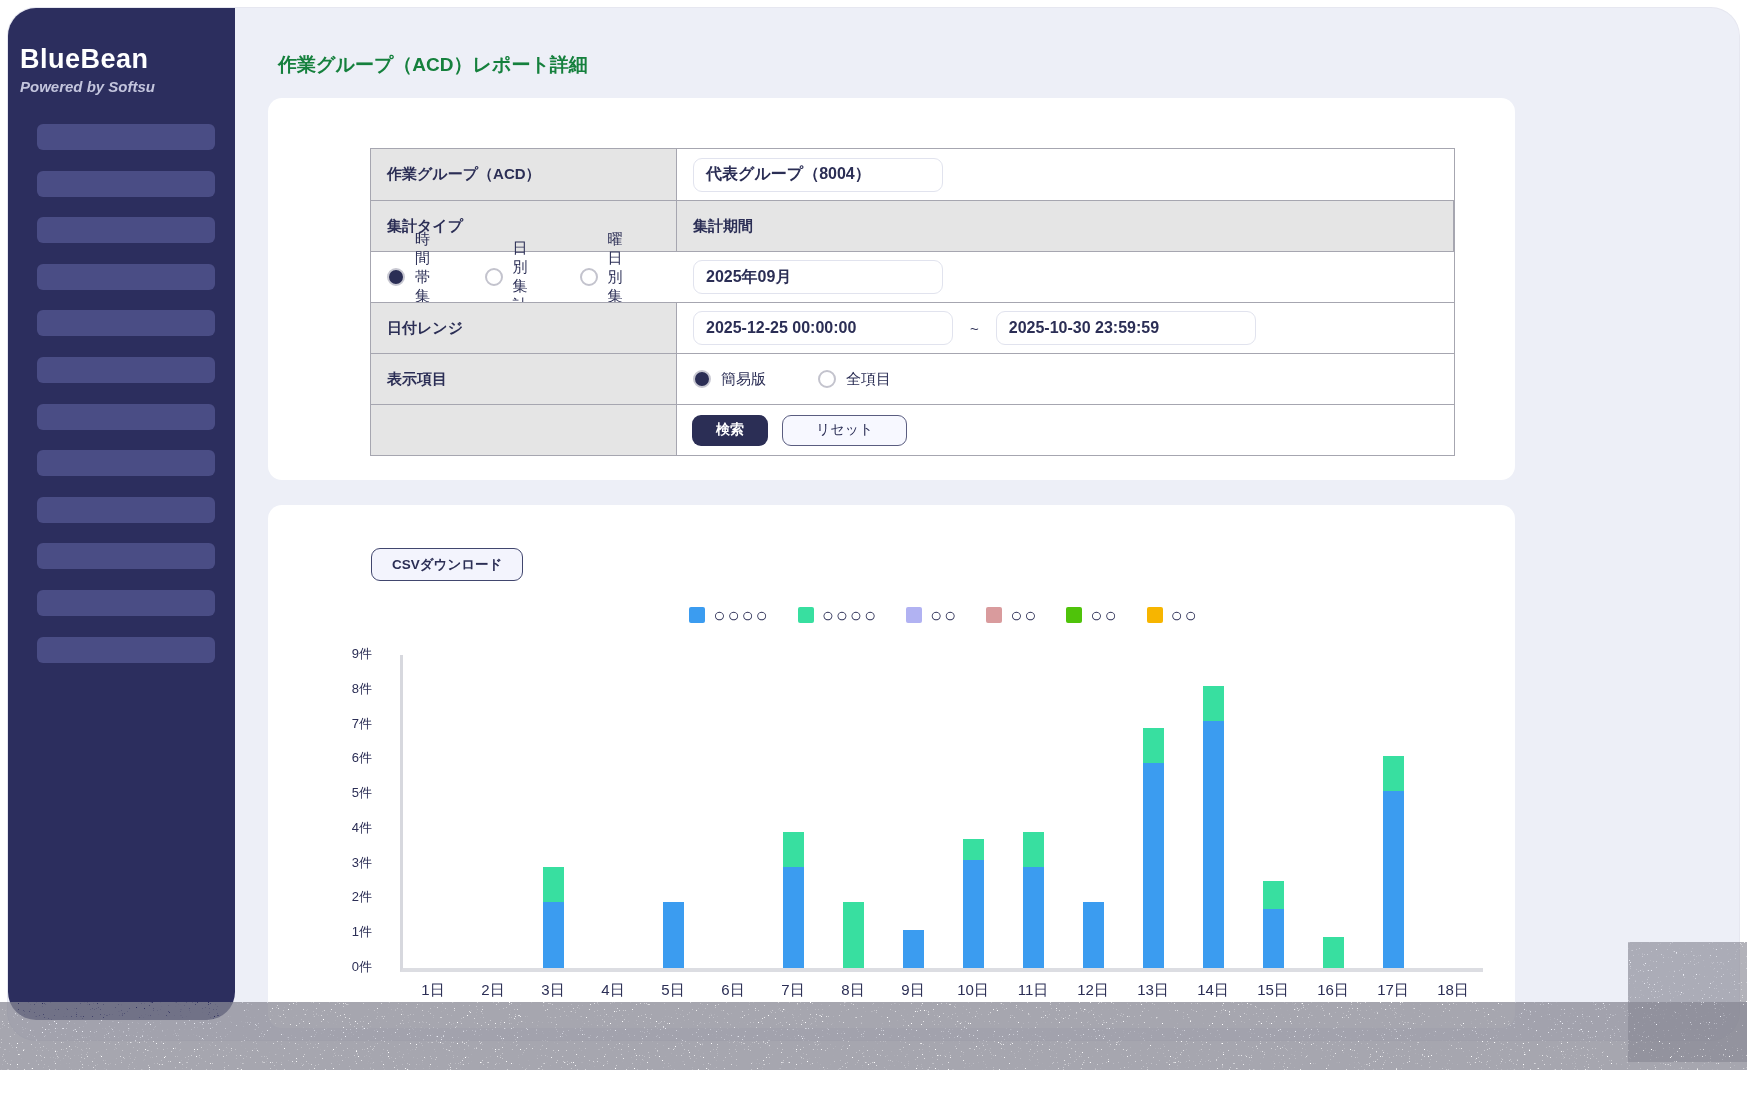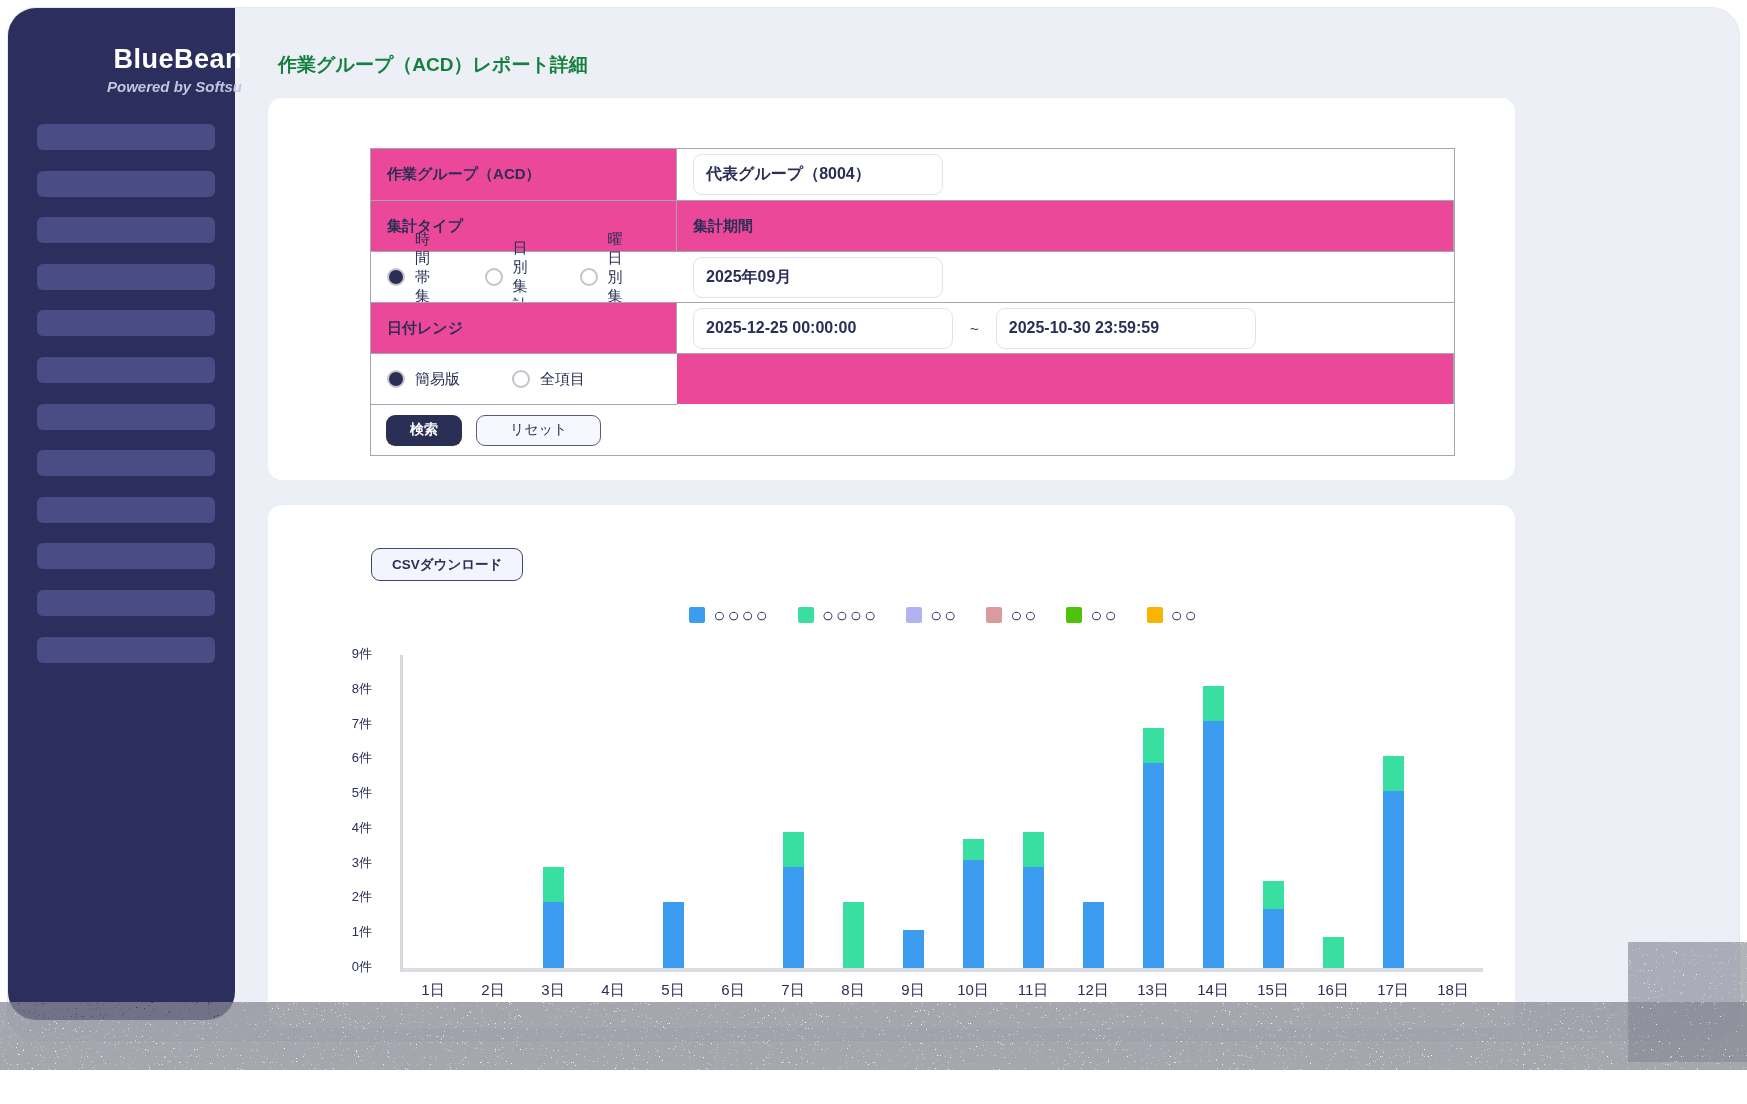--- a/index.html
+++ b/index.html
@@ -6,42 +6,42 @@
   body{width:1747px;height:1104px;position:relative;overflow:hidden;
        font-family:"Liberation Sans","DejaVu Sans",sans-serif;color:#2b2e55;}
 
   
   .window{position:absolute;left:8px;top:8px;width:1731px;height:1032px;
           background:#edeff7;border-radius:28px;box-shadow:0 0 0 1px #e6e7f0;}
 
   
   .sidebar{position:absolute;left:0;top:0;width:227px;height:1012px;background:#2c2e5e;
            border-radius:28px 0 28px 28px;}
-  .logo-wrap{position:absolute;top:36px;left:0;width:227px;text-align:right;padding-left:7px;}
+  .logo-wrap{position:absolute;top:36px;left:12px;width:227px;text-align:left;}
   .logo{font-size:27px;font-weight:700;color:#ffffff;letter-spacing:.5px;}
   .tagline{font-size:15px;font-weight:600;font-style:italic;color:#c3c5dd;margin-top:3px;}
   .side-items{position:absolute;left:29px;top:116px;width:178px;}
   .side-item{width:178px;height:26px;border-radius:6px;background:#4a4d85;margin-bottom:20.6px;}
 
   
   .page-title{position:absolute;left:270px;top:44px;font-size:19px;font-weight:700;color:#15803d;}
   .card{position:absolute;background:#ffffff;border-radius:14px;}
   .card1{left:260px;top:90px;width:1247px;height:382px;}
   .card2{left:260px;top:497px;width:1247px;height:523px;}
 
   
   .ftable{position:absolute;left:102px;top:50px;width:1083px;
           display:grid;grid-template-columns:306px 1fr;grid-auto-rows:51px;
           border:1px solid #a6a6b0;}
   .fcell{display:flex;align-items:center;border-top:1px solid #a6a6b0;}
   .fcell.first{border-top:none;}
-  .flabel{background:#ec4899;border-right:1px solid #a6a6b0;padding-left:16px;
+  .flabel{background:#e5e5e5;border-right:1px solid #a6a6b0;padding-left:16px;
           font-size:15px;font-weight:700;color:#2b2e55;}
   .fvalue{background:#ffffff;padding-left:16px;font-size:15px;}
-  .input{height:41px;border:1px solid #e1e3ee;border-radius:9px;background:#fff;
+  .input{height:34px;border:1px solid #e1e3ee;border-radius:9px;background:#fff;
          display:flex;align-items:center;padding:0 12px;box-sizing:border-box;
          font-size:16px;font-weight:600;color:#2b2e55;}
   .input.sel{width:250px;}
   .input.date{width:260px;font-weight:600;}
   .tilde{margin:0 17px;font-size:15px;color:#2b2e55;}
   .radio{width:18px;height:18px;border-radius:50%;background:#fff;border:2px solid #c3c3cd;
          box-sizing:border-box;display:inline-block;flex:none;}
   .radio.selected{background:#2b2e55;border:2px solid #c8c8d2;}
   .ropt{display:flex;align-items:center;gap:10px;margin-right:52px;font-size:15px;font-weight:500;}
   .btn-search{height:31px;padding:0 24px;background:#2b2e55;color:#fff;border-radius:9px;
@@ -133,20 +133,21 @@
         <div class="input sel">2025年09月</div>
       </div>
 
       <div class="fcell flabel">日付レンジ</div>
       <div class="fcell fvalue">
         <div class="input date">2025-12-25 00:00:00</div>
         <span class="tilde">~</span>
         <div class="input date">2025-10-30 23:59:59</div>
       </div>
 
+      <div class="fcell flabel">表示項目</div>
       <div class="fcell fvalue">
         <span class="ropt">
           <span class="radio selected"></span>
           <span>簡易版</span>
         </span>
         <span class="ropt">
           <span class="radio"></span>
           <span>全項目</span>
         </span>
       </div>

